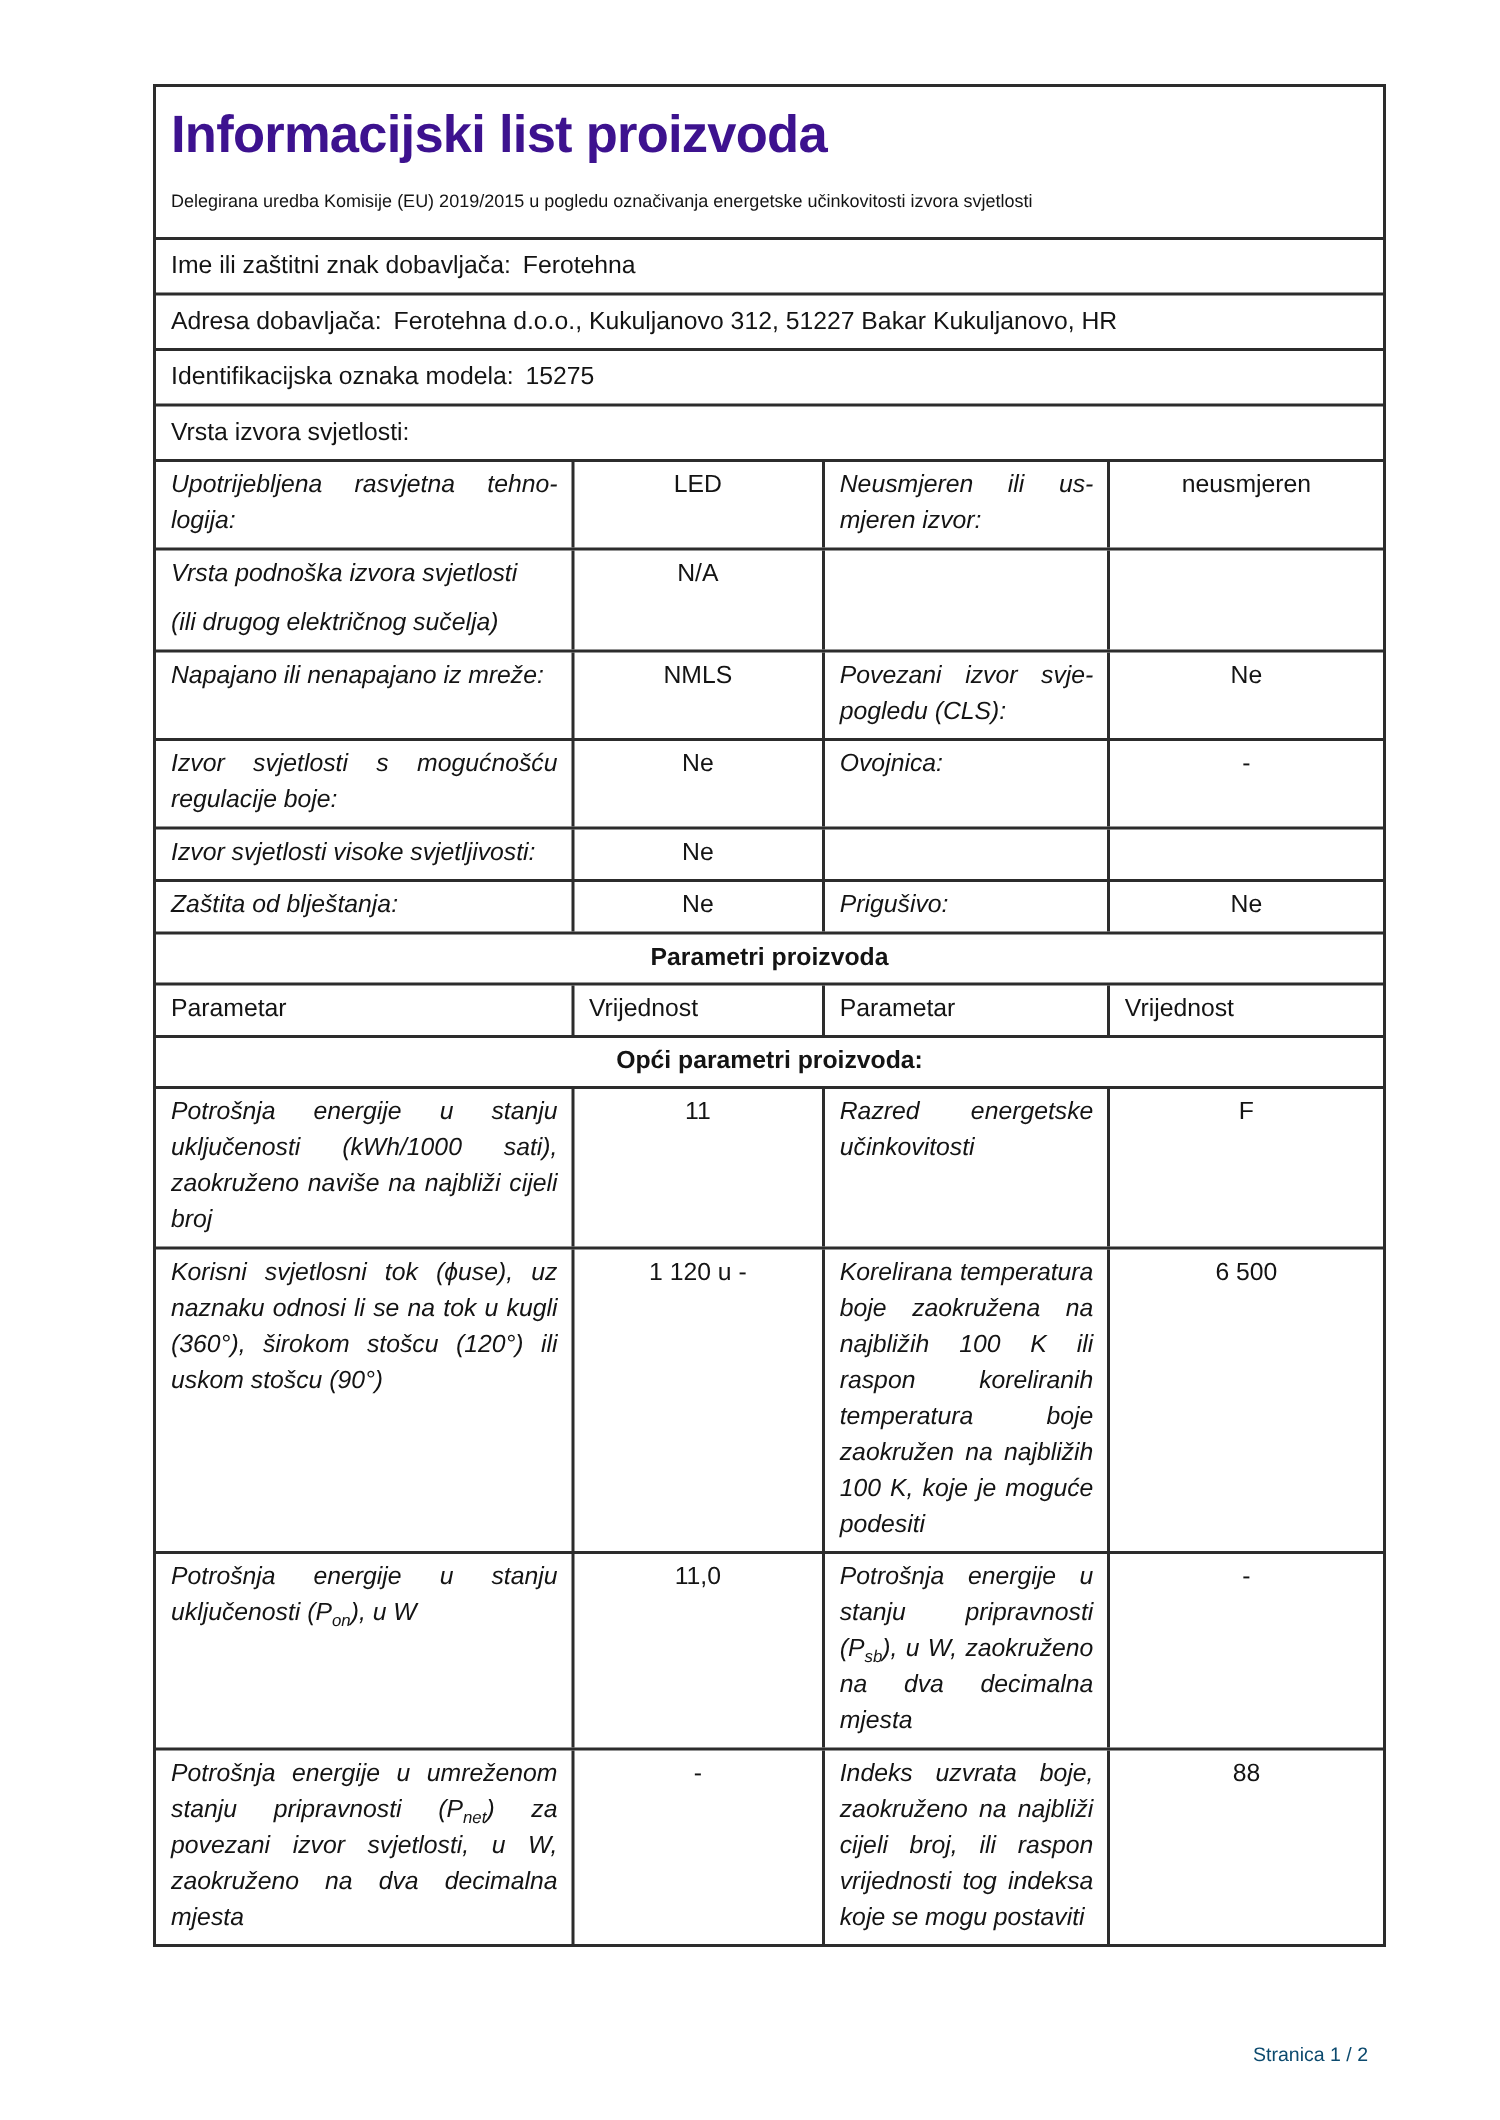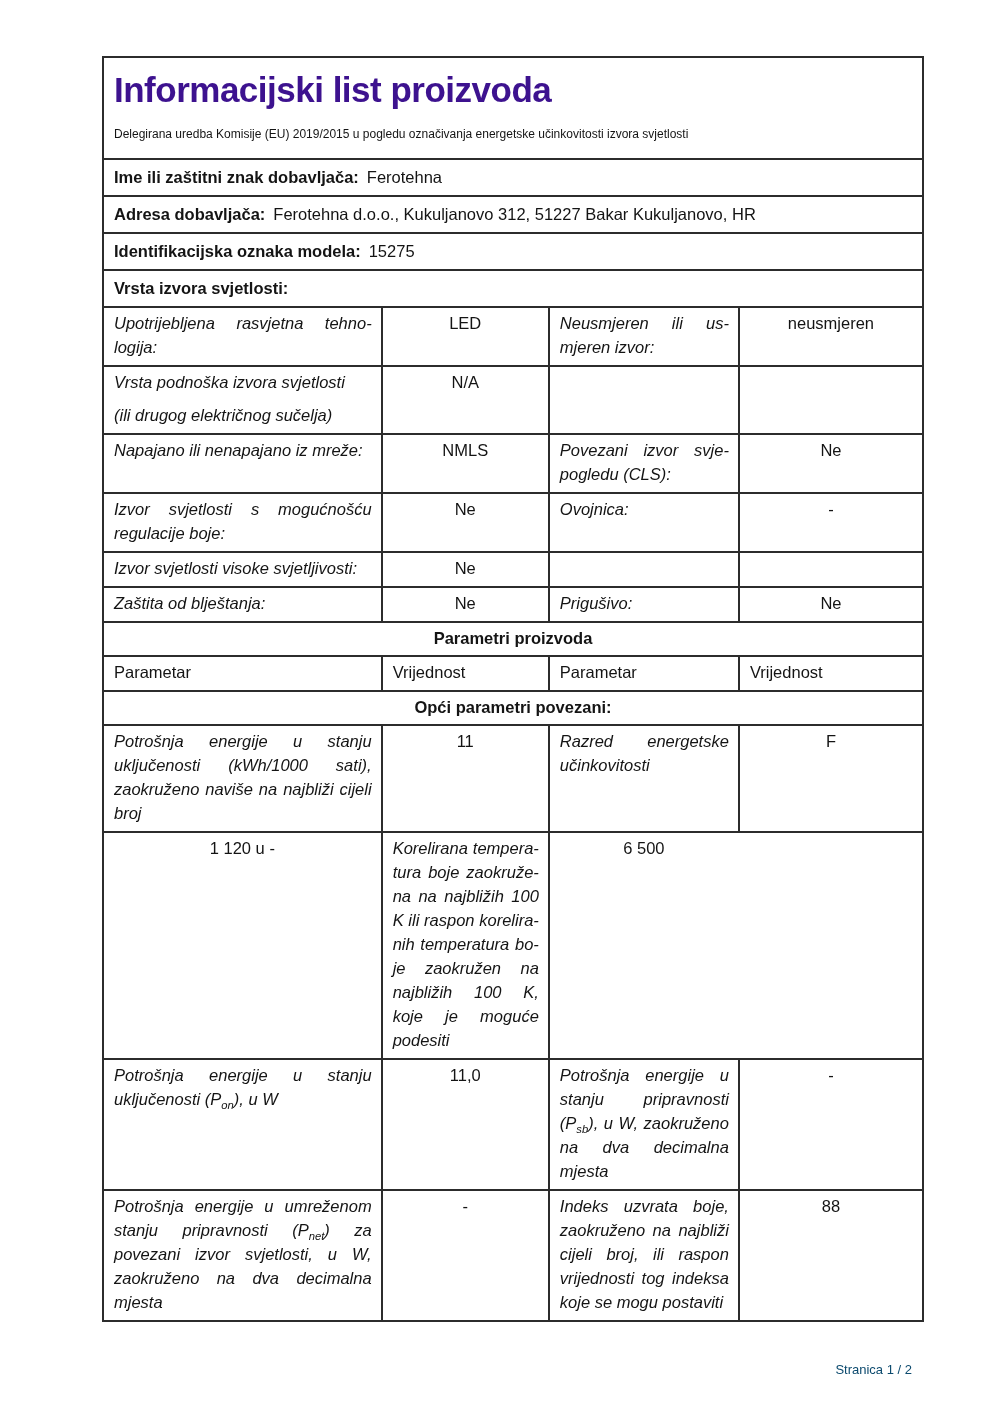--- a/index.html
+++ b/index.html
@@ -44,21 +44,21 @@
     margin:0;
     font-size:12px;
     line-height:24px;
   }
 
   
   .label-row{
     padding:5px 10px 6px 10px;
     line-height:24px;
   }
-  .lbl{font-weight:bold;}
+  .lbl{font-weight:normal;}
   .lbl-val{margin-left:8px;}
 
   
   .grid4{
     display:grid;
     grid-template-columns:278fr 168fr 191fr 185fr;
   }
   .grid4 > .cell{
     border-left:2px solid var(--line);
     padding:3px 9px 6px 10px;
@@ -170,30 +170,31 @@
 
     <div class="row section-head">Parametri proizvoda</div>
 
     <div class="row grid4">
       <div class="cell">Parametar</div>
       <div class="cell">Vrijednost</div>
       <div class="cell">Parametar</div>
       <div class="cell">Vrijednost</div>
     </div>
 
-    <div class="row section-head">Opći parametri povezani:</div>
+    <div class="row section-head">Opći parametri proizvoda:</div>
 
     <div class="row grid4">
       <div class="cell param">Potrošnja energije u stanju uključenosti (kWh/1000 sati), zaokruženo naviše na najbliži ci­jeli broj</div>
       <div class="cell value">11</div>
       <div class="cell param">Razred energetske učinkovitosti</div>
       <div class="cell value">F</div>
     </div>
 
     <div class="row grid4">
+      <div class="cell param">Korisni svjetlosni tok (ϕuse), uz naznaku odnosi li se na tok u ku­gli (360°), širokom stošcu (120°) ili uskom stošcu (90°)</div>
       <div class="cell value">1 120 u -</div>
       <div class="cell param">Korelirana tempera­tura boje zaokruže­na na najbližih 100 K ili raspon korelira­nih temperatura bo­je zaokružen na naj­bližih 100 K, koje je moguće podesiti</div>
       <div class="cell value">6 500</div>
     </div>
 
     <div class="row grid4">
       <div class="cell param"><span>Potrošnja energije u stanju uključenosti (P</span><sub>on</sub><span>), u W</span></div>
       <div class="cell value">11,0</div>
       <div class="cell param"><span>Potrošnja energije u stanju pripravnosti (P</span><sub>sb</sub><span>), u W, zaokruže­no na dva decimalna mjesta</span></div>
       <div class="cell value">-</div>

